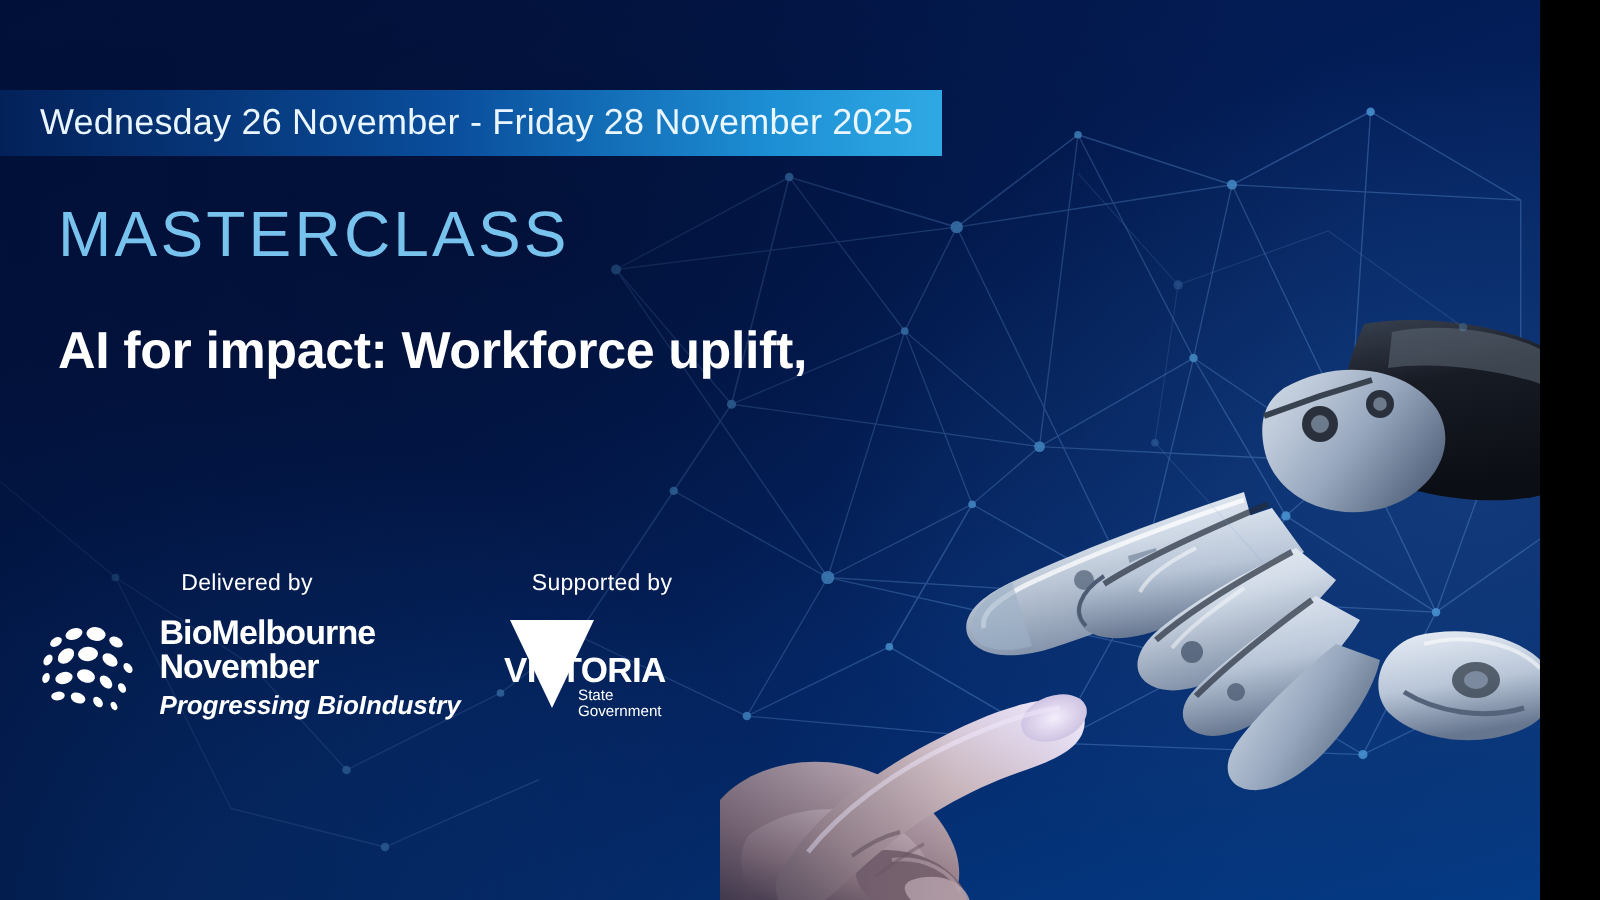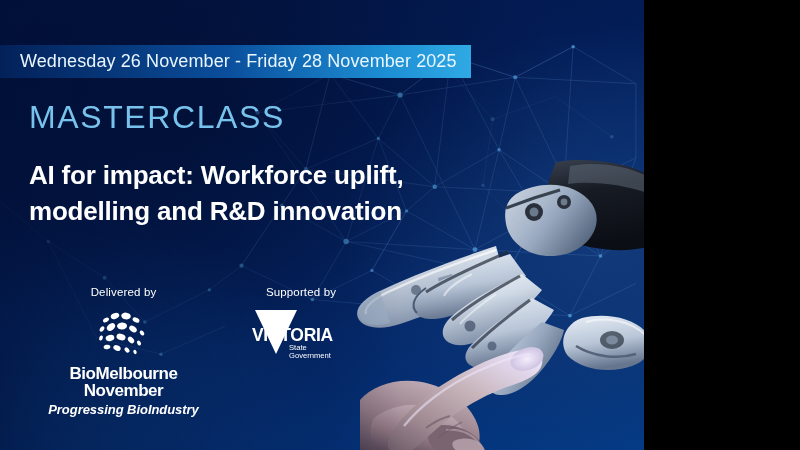--- a/index.html
+++ b/index.html
@@ -2,21 +2,21 @@
 <html><head>
 <meta charset="utf-8">
 <style>
   html, body {
     margin: 0;
     padding: 0;
     background: #000;
   }
   #poster {
     position: relative;
-    width: 644px;
+    width: 770px;
     height: 450px;
     overflow: hidden;
     font-family: "Liberation Sans", sans-serif;
     background: #b91c1c;
   }
 
   
   .bg-base {
     position: absolute;
     inset: 0;
@@ -106,36 +106,35 @@
 
   
   .partners {
     position: absolute;
     left: 16px;
     top: 286px;
     display: flex;
     align-items: flex-start;
   }
   .partner { display: flex; flex-direction: column; align-items: center; }
-  .partner-delivered { width: 215px; text-align: center; }
+  .partner-delivered { width: 215px; }
   .partner-supported { width: 140px; align-items: center; }
   .partner-caption {
     color: #ffffff;
     font-size: 11.5px;
     font-weight: 400;
     letter-spacing: 0.15px;
     margin-bottom: 10px;
   }
 
   
   .bio-logo {
     display: flex;
     align-items: center;
     gap: 7px;
-    flex-direction: column;
   }
   .bio-mark { width: 56px; height: 50px; flex: none; }
   .bio-words { display: flex; flex-direction: column; line-height: 1; }
   .bio-name {
     color: #ffffff;
     font-size: 17px;
     font-weight: 700;
     letter-spacing: -0.45px;
     line-height: 1.02;
   }
@@ -358,21 +357,20 @@
   <div class="bg-vignette"></div>
 
   <div class="date-banner">
     <span>Wednesday 26 November - Friday 28 November 2025</span>
   </div>
 
   <div class="eyebrow">MASTERCLASS</div>
 
   <div class="headline">
     <span class="line">AI for impact: Workforce uplift,</span>
-    <span class="line">modelling and R&amp;D innovation</span>
   </div>
 
   <div class="partners">
 
     <div class="partner partner-delivered">
       <div class="partner-caption">Delivered by</div>
 
       <div class="bio-logo">
         <svg class="bio-mark" viewBox="0 0 56 50">
           <g fill="#ffffff">

